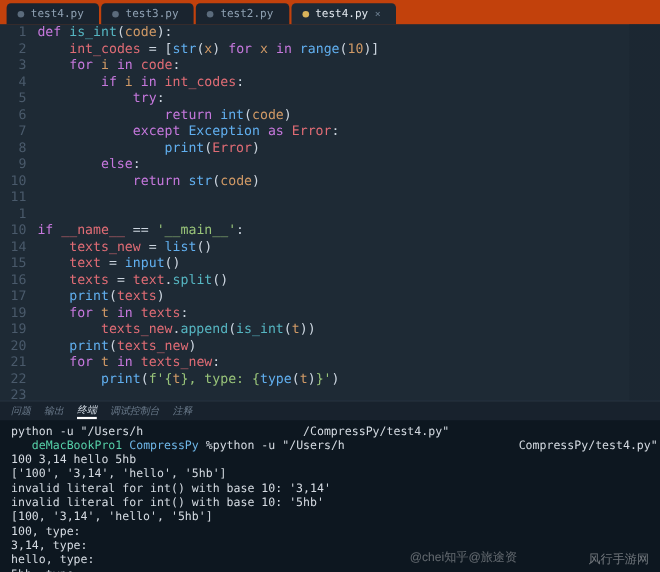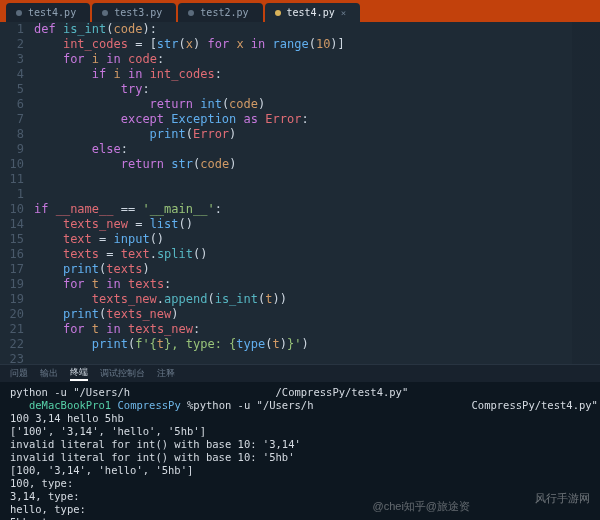--- a/index.html
+++ b/index.html
@@ -65,37 +65,38 @@
   .panel-tabs {
     height: 18px;
     background: #18222d;
     border-top: 1px solid #283441;
     display: flex;
     gap: 12px;
     align-items: center;
     padding-left: 10px;
     font-size: 9px;
     color: #6a7a8b;
+    font-style: italic;
   }
   .panel-tab.active { color: #d5dde6; border-bottom: 2px solid #ffffff; }
   .terminal {
     background: #0d1720;
     height: 138px;
     padding: 4px 10px;
     font-size: 10.5px;
     color: #d5dbe2;
     line-height: 13px;
     white-space: pre;
     overflow: hidden;
   }
   .term-prompt { color: #56d0a8; }
   .term-dir { color: #6fb7e8; }
   .watermark {
     position: absolute;
-    bottom: 14px; right: 10px;
+    bottom: 4px; right: 10px;
     font-size: 11px;
     color: rgba(255,255,255,0.4);
     font-family: sans-serif;
     pointer-events: none;
   }
   .watermark2 {
     position: absolute;
     bottom: 6px; right: 130px;
     font-size: 11px;
     color: rgba(255,255,255,0.35);

